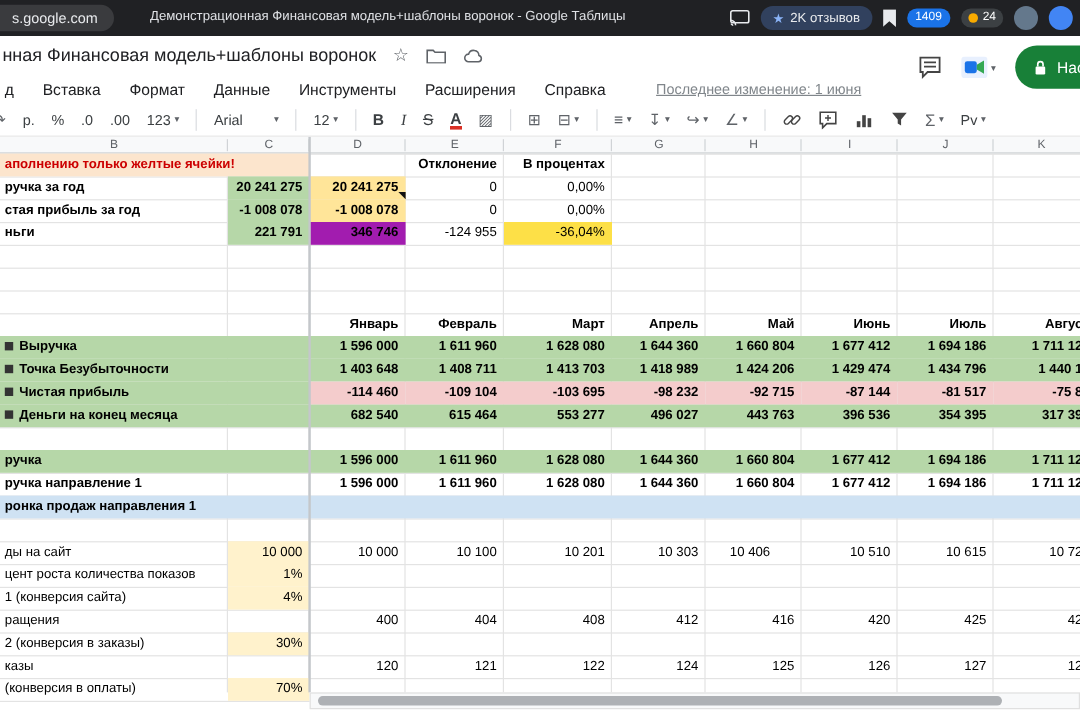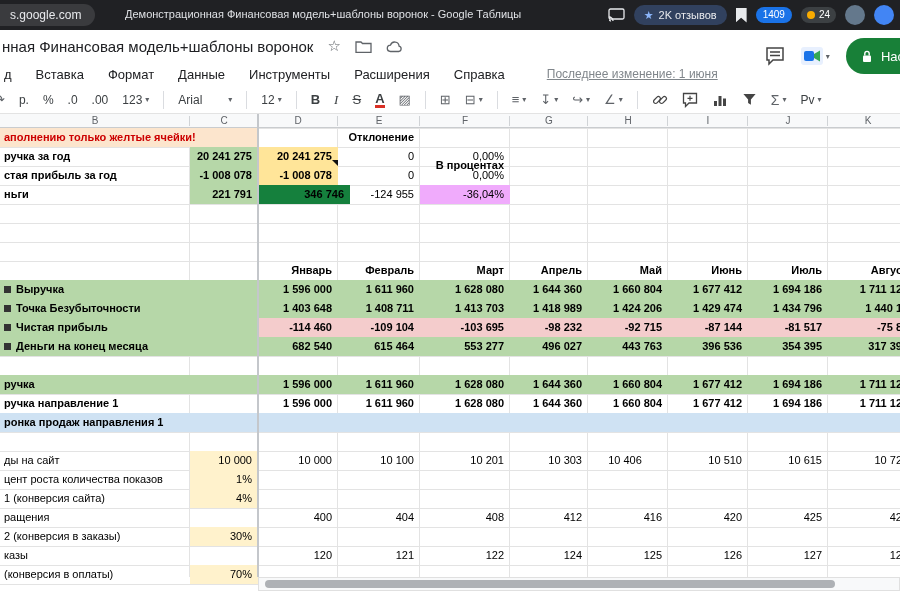--- a/index.html
+++ b/index.html
@@ -275,42 +275,42 @@
       <div class="vline" style="left: 419px;"></div>
       <div class="vline" style="left: 509px;"></div>
       <div class="vline" style="left: 587px;"></div>
       <div class="vline" style="left: 667px;"></div>
       <div class="vline" style="left: 747px;"></div>
       <div class="vline" style="left: 827px;"></div>
       <div class="row" style="top: 14px;">
         <div class="cell label" style="left: 0px; width: 190px; background: rgb(252, 229, 205); color: rgb(204, 0, 0); font-weight: 700;"><span>аполнению только желтые ячейки!</span></div>
         <div class="cell num" style="left: 190px; width: 68px; background: rgb(252, 229, 205);"></div>
         <div class="cell num" style="left: 338px; width: 82px; font-weight: 700;">Отклонение</div>
-        <div class="cell num" style="left: 420px; width: 90px; font-weight: 700; margin-top: 28px;">В процентах</div>
+        <div class="cell num" style="left: 420px; width: 90px; font-weight: 700;">В процентах</div>
       </div>
       <div class="row" style="top: 33px;">
         <div class="cell label" style="left: 0px; width: 190px; font-weight: 700;"><span>ручка за год</span></div>
         <div class="cell num" style="left: 190px; width: 68px; background: rgb(182, 215, 168); font-weight: 700;">20 241 275</div>
         <div class="cell num" style="left: 258px; width: 80px; background: rgb(255, 229, 153); font-weight: 700;">20 241 275<span class="marker"></span></div>
         <div class="cell num" style="left: 338px; width: 82px;">0</div>
         <div class="cell num" style="left: 420px; width: 90px;">0,00%</div>
       </div>
       <div class="row" style="top: 52px;">
         <div class="cell label" style="left: 0px; width: 190px; font-weight: 700;"><span>стая прибыль за год</span></div>
         <div class="cell num" style="left: 190px; width: 68px; background: rgb(182, 215, 168); font-weight: 700;">-1 008 078</div>
         <div class="cell num" style="left: 258px; width: 80px; background: rgb(255, 229, 153); font-weight: 700;">-1 008 078</div>
         <div class="cell num" style="left: 338px; width: 82px;">0</div>
         <div class="cell num" style="left: 420px; width: 90px;">0,00%</div>
       </div>
       <div class="row" style="top: 71px;">
         <div class="cell label" style="left: 0px; width: 190px; font-weight: 700;"><span>ньги</span></div>
         <div class="cell num" style="left: 190px; width: 68px; background: rgb(182, 215, 168); font-weight: 700;">221 791</div>
-        <div class="cell num" style="left: 258px; width: 92px; background: #15803d; font-weight: 700;">346 746</div>
+        <div class="cell num" style="left: 258px; width: 80px; background: #a21caf; font-weight: 700;">346 746</div>
         <div class="cell num" style="left: 338px; width: 82px;">-124 955</div>
-        <div class="cell num" style="left: 420px; width: 90px; background: #f0abfc;">-36,04%</div>
+        <div class="cell num" style="left: 420px; width: 90px; background: #fde047;">-36,04%</div>
       </div>
       <div class="row" style="top: 90px;"></div>
       <div class="row" style="top: 109px;"></div>
       <div class="row" style="top: 128px;"></div>
       <div class="row" style="top: 147px;">
         <div class="cell num" style="left: 258px; width: 80px; font-weight: 700;">Январь</div>
         <div class="cell num" style="left: 338px; width: 82px; font-weight: 700;">Февраль</div>
         <div class="cell num" style="left: 420px; width: 90px; font-weight: 700;">Март</div>
         <div class="cell num" style="left: 510px; width: 78px; font-weight: 700;">Апрель</div>
         <div class="cell num" style="left: 588px; width: 80px; font-weight: 700;">Май</div>

